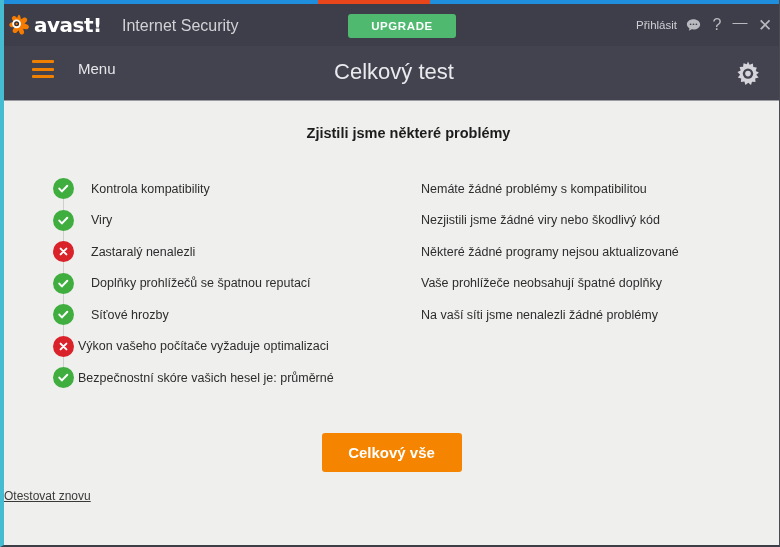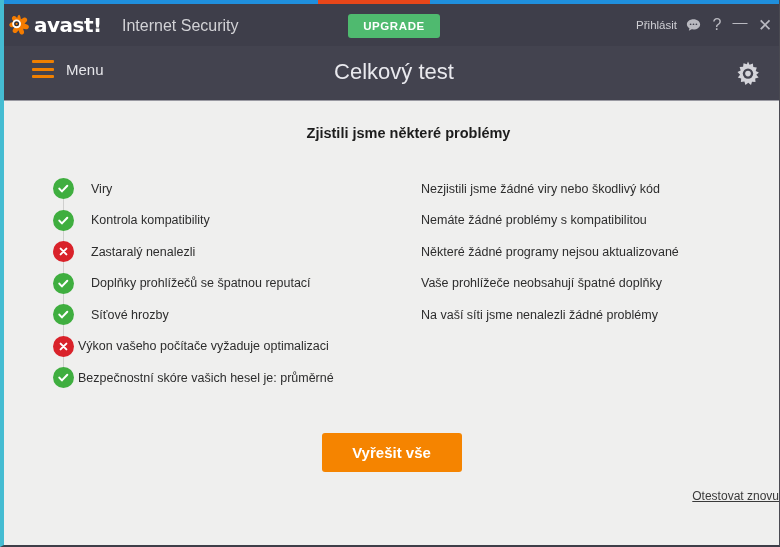--- a/index.html
+++ b/index.html
@@ -45,21 +45,21 @@
     font-size:20px;font-weight:bold;color:#ffffff;
     letter-spacing:-0.5px;
     font-family:"DejaVu Sans",sans-serif;
   }
   .product-name{
     position:absolute;left:118px;top:13px;
     font-size:16px;color:#d2d2d6;
   }
   .upgrade-btn{
     position:absolute;left:344px;top:10px;
-    width:92px;height:24px;
+    width:108px;height:24px;
     background:#4fba6f;
     border:none;border-radius:3px;
     color:#ffffff;font-size:11.5px;font-weight:bold;
     letter-spacing:0.6px;
     cursor:pointer;
     font-family:"Liberation Sans",sans-serif;
   }
   .tb-right{
     position:absolute;right:10px;top:0;height:42px;
     display:flex;align-items:center;gap:8px;
@@ -76,21 +76,21 @@
   .ic-min{font-size:15px;line-height:1;width:16px;text-align:center;position:relative;top:-4px;}
   .ic-close{font-size:17px;line-height:1;width:18px;text-align:center;}
   
   .subheader{
     position:absolute;left:0;top:46px;width:780px;height:54px;
     background:#43434f;
     border-bottom:1px solid #9a9aa2;
   }
   .menu-btn{
     position:absolute;left:28px;top:14px;
-    display:flex;align-items:center;cursor:pointer;
+    display:flex;cursor:pointer;gap:12px;
   }
   .burger{width:22px;height:18px;display:flex;flex-direction:column;justify-content:space-between;}
   .burger span{display:block;height:3px;background:#f08000;border-radius:1px;}
   .menu-label{margin-left:12px;font-size:15px;color:#e6e6ea;}
   .page-title{
     position:absolute;left:0;top:13px;width:780px;
     text-align:center;
     font-size:22px;color:#e9e9ee;font-weight:400;
   }
   .gear-btn{
@@ -154,21 +154,21 @@
     transform:translateX(-50%);
     width:140px;height:39px;
     background:#f58400;
     border:none;border-radius:3px;
     color:#ffffff;font-size:15px;font-weight:bold;
     cursor:pointer;
     font-family:"Liberation Sans",sans-serif;
   }
   .retest-link{
     position:absolute;left:0;top:388px;width:775px;
-    text-align:right;
+    text-align:left;
     font-size:12px;color:#3a3a3a;
     text-decoration:underline;
     cursor:pointer;
   }
 </style>
 </head>
 <body>
 
 <div class="app">
 
@@ -240,40 +240,40 @@
 
       <div class="row">
         <div class="status-cell">
           <div class="connector"></div>
           <div class="badge ok">
             <svg width="13" height="13" viewBox="0 0 13 13">
                 <path d="M2.3 6.6l2.6 2.8 5.4-5.6" stroke="#ffffff" stroke-width="2" fill="none" stroke-linecap="round" stroke-linejoin="round"></path>
               </svg>
           </div>
         </div>
+        <div class="item-label">Kontrola kompatibility</div>
+        <div class="item-desc">Nemáte žádné problémy s kompatibilitou</div>
+      </div>
+
+      <div class="row">
+        <div class="status-cell">
+          <div class="connector"></div>
+          <div class="badge ok">
+            <svg width="13" height="13" viewBox="0 0 13 13">
+                <path d="M2.3 6.6l2.6 2.8 5.4-5.6" stroke="#ffffff" stroke-width="2" fill="none" stroke-linecap="round" stroke-linejoin="round"></path>
+              </svg>
+          </div>
+        </div>
         <div class="item-label">Viry</div>
         <div class="item-desc">Nezjistili jsme žádné viry nebo škodlivý kód</div>
       </div>
 
       <div class="row">
         <div class="status-cell">
           <div class="connector"></div>
-          <div class="badge ok">
-            <svg width="13" height="13" viewBox="0 0 13 13">
-                <path d="M2.3 6.6l2.6 2.8 5.4-5.6" stroke="#ffffff" stroke-width="2" fill="none" stroke-linecap="round" stroke-linejoin="round"></path>
-              </svg>
-          </div>
-        </div>
-        <div class="item-label">Kontrola kompatibility</div>
-        <div class="item-desc">Nemáte žádné problémy s kompatibilitou</div>
-      </div>
-
-      <div class="row">
-        <div class="status-cell">
-          <div class="connector"></div>
           <div class="badge bad">
             <svg width="13" height="13" viewBox="0 0 13 13">
                 <path d="M3.6 3.6l5.8 5.8M9.4 3.6l-5.8 5.8" stroke="#ffffff" stroke-width="2" fill="none" stroke-linecap="round"></path>
               </svg>
           </div>
         </div>
         <div class="item-label">Zastaralý nenalezli</div>
         <div class="item-desc">Některé žádné programy nejsou aktualizované</div>
       </div>
 
@@ -322,19 +322,19 @@
             <svg width="13" height="13" viewBox="0 0 13 13">
                 <path d="M2.3 6.6l2.6 2.8 5.4-5.6" stroke="#ffffff" stroke-width="2" fill="none" stroke-linecap="round" stroke-linejoin="round"></path>
               </svg>
           </div>
         </div>
         <div class="item-desc">Bezpečnostní skóre vašich hesel je: průměrné</div>
       </div>
 
     </div>
 
-    <button class="resolve-btn">Vyřešit vše</button>
+    <button class="resolve-btn">Celkový vše</button>
     <div class="retest-link">
       <span>Otestovat znovu</span>
     </div>
 
   </div>
 </div>
 
 </body></html>

